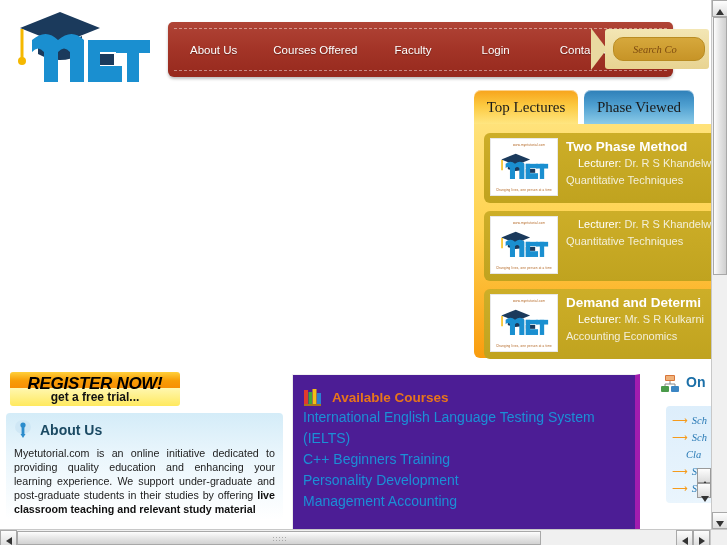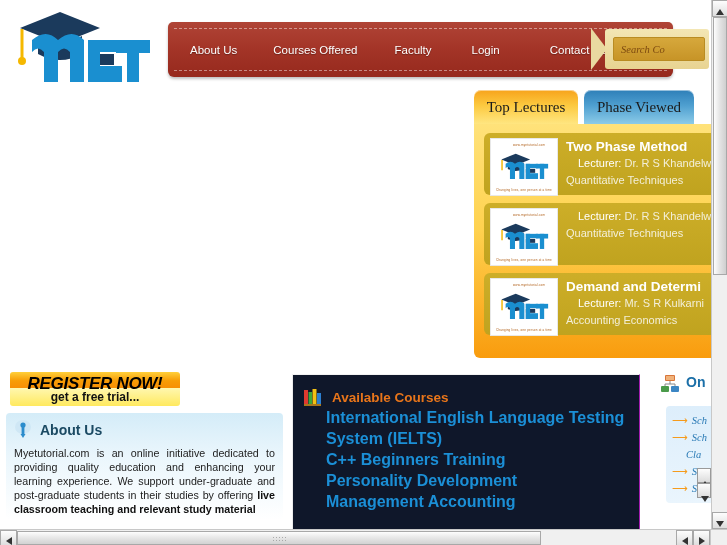--- a/index.html
+++ b/index.html
@@ -70,21 +70,21 @@
     color: #ffffff;
     font-size: 11.5px;
     padding: 0 0;
     white-space: nowrap;
     text-shadow: 0 1px 1px rgba(0,0,0,0.35);
     cursor: pointer;
   }
   .navitem:nth-child(1) { margin-left: 22px; }
   .navitem:nth-child(2) { margin-left: 36px; }
   .navitem:nth-child(3) { margin-left: 37px; }
-  .navitem:nth-child(4) { margin-left: 40px; }
+  .navitem:nth-child(4) { margin-left: 50px; }
   .navitem:nth-child(5) { margin-left: 50px; }
 
   .search-wrap {
     position: absolute;
     right: -38px; top: 6px;
     width: 120px; height: 42px;
   }
   .search-tab {
     position: absolute;
     left: 0; top: 0;
@@ -100,27 +100,27 @@
     background: linear-gradient(180deg,#f3e6b4 0%, #e8d391 100%);
     border-radius: 3px;
     padding: 0;
   }
   .search-field {
     position: absolute;
     left: 8px; top: 8px;
     width: 92px; height: 24px;
     background: linear-gradient(180deg,#d6a83c 0%, #c79427 100%);
     border: 1px solid #b98c22;
-    border-radius: 2px;
+    border-radius: 10px;
     color: #7d4a10;
     font-style: italic;
     font-size: 10.5px;
     font-family: "Liberation Serif", serif;
     line-height: 24px;
-    padding-left: 7px;
+    padding-left: 19px;
     box-sizing: border-box;
     overflow: hidden;
     white-space: nowrap;
   }
 
   
   .lectures {
     position: absolute;
     left: 474px; top: 90px;
     width: 260px;
@@ -153,21 +153,21 @@
     width: 260px;
     height: 234px;
     background: linear-gradient(180deg,#ffe27a 0%, #ffd24f 45%, #f99c0e 100%);
     border-radius: 0 6px 6px 6px;
     padding: 9px 0 0 10px;
     box-sizing: border-box;
   }
   .lecture-card {
     position: relative;
     width: 240px;
-    height: 62px;
+    height: 70px;
     background: #c9ab24;
     background-image: linear-gradient(180deg,#cdae28 0%, #c0a31f 100%);
     border-radius: 6px;
     margin-bottom: 8px;
     box-sizing: border-box;
     padding: 5px 6px;
     display: flex;
     cursor: pointer;
   }
   .lecture-thumb {
@@ -272,47 +272,46 @@
     line-height: 14px;
     text-align: justify;
   }
   .about-text b { color:#111111; }
 
   .col-mid {
     position: absolute;
     left: 292px; top: 2px;
     width: 348px;
     height: 155px;
-    background: #0f172a;
+    background: #4c1d95;
     border-left: 1px solid #ececec;
-    border-right: 1px solid #a21caf;
+    border-right: 5px solid #a21caf;
     border-top: 1px solid #f2f2f2;
     box-sizing: border-box;
     padding: 12px 10px 0 10px;
   }
   .courses-head {
     display: flex;
     align-items: center;
     height: 20px;
   }
   .courses-title {
     font-size: 13.5px;
     font-weight: bold;
     color: #e8751a;
     margin-left: 9px;
   }
   .course-link {
     display: block;
     color: #1b8fd6;
-    font-size: 16px;
-    font-weight: bold;
+    font-size: 14px;
+    font-weight: normal;
     line-height: 21px;
     text-decoration: none;
     cursor: pointer;
-    margin-left: 23px;
   }
 
   .col-right {
     position: absolute;
     left: 652px; top: 2px;
     width: 59px;
     height: 155px;
     overflow: hidden;
   }
   .online-head {

